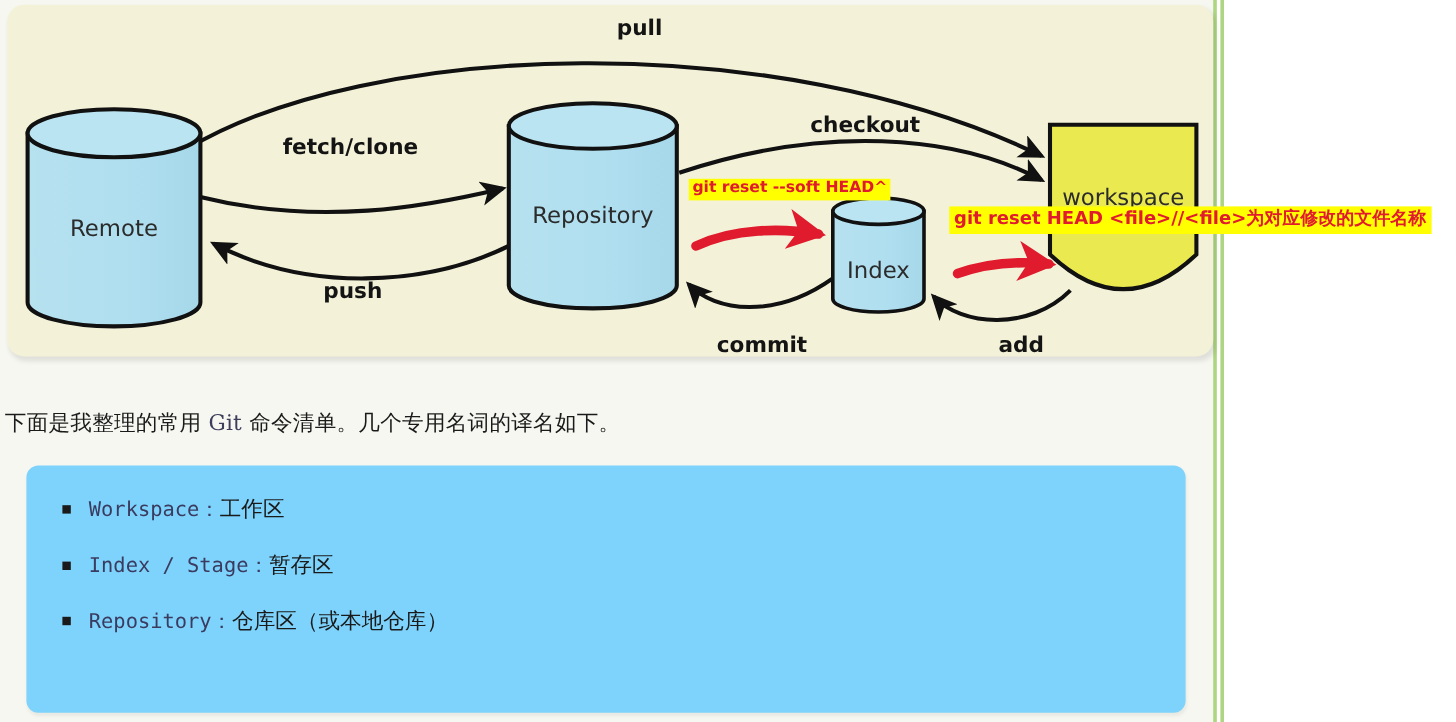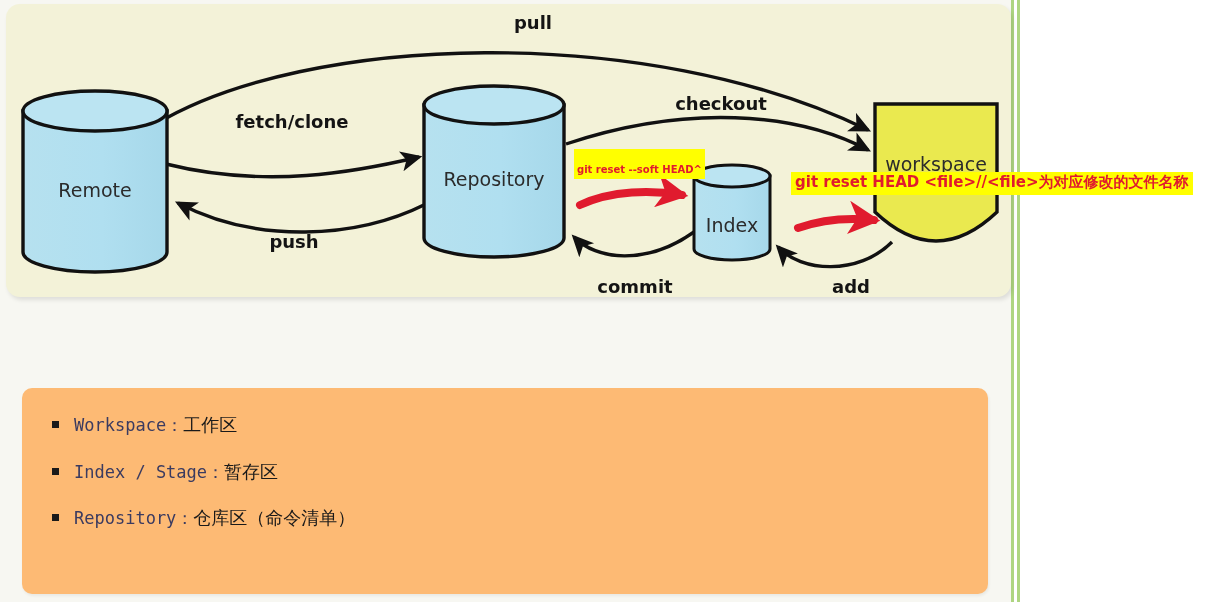--- a/index.html
+++ b/index.html
@@ -89,22 +89,22 @@
     background: #ffff00;
     color: #e01b2e;
     font-family: "DejaVu Sans", sans-serif;
     font-weight: bold;
     white-space: nowrap;
     line-height: 1.05;
   }
   #annot-soft-head {
     left: 574px;
     top: 149px;
-    font-size: 10px;
-    padding: 16px 3px 3px 3px;
+    font-size: 13px;
+    padding: 1px 3px 3px 3px;
   }
   #annot-reset-head {
     left: 791px;
     top: 172px;
     font-size: 15px;
     padding: 3px 4px 4px 4px;
   }
 
   
   #intro-paragraph {
@@ -122,21 +122,21 @@
     color: #3d3d5c;
   }
 
   
   #glossary-box {
     position: absolute;
     left: 22px;
     top: 388px;
     width: 966px;
     height: 206px;
-    background: #fdba74;
+    background: #7dd3fc;
     border-radius: 10px;
     box-shadow: 1px 2px 3px rgba(0,0,0,0.06);
     box-sizing: border-box;
   }
   #glossary-list {
     list-style: none;
     margin: 0;
     padding: 26px 0 0 52px;
   }
   #glossary-list li {
@@ -234,31 +234,32 @@
       <text class="edge-label" x="629" y="289" text-anchor="middle">commit</text>
       <text class="edge-label" x="845" y="289" text-anchor="middle">add</text>
     </svg>
 
   </div>
 
   <div class="annot" id="annot-soft-head">git reset --soft HEAD^</div>
 
   <div class="annot" id="annot-reset-head">git reset HEAD &lt;file&gt;//&lt;file&gt;为对应修改的文件名称</div>
 
+  <p id="intro-paragraph"><span>下面是我整理的常用 </span><span class="mono-term">Git</span><span> 命令清单。几个专用名词的译名如下。</span></p>
 
   <div id="glossary-box">
     <ul id="glossary-list">
       <li>
         <span class="bullet-marker"></span>
         <span class="term">Workspace：</span><span class="gloss">工作区</span>
       </li>
       <li>
         <span class="bullet-marker"></span>
         <span class="term">Index / Stage：</span><span class="gloss">暂存区</span>
       </li>
       <li>
         <span class="bullet-marker"></span>
-        <span class="term">Repository：</span><span class="gloss">仓库区（命令清单）</span>
+        <span class="term">Repository：</span><span class="gloss">仓库区（或本地仓库）</span>
       </li>
     </ul>
   </div>
 
 </div>
 
 </body></html>

